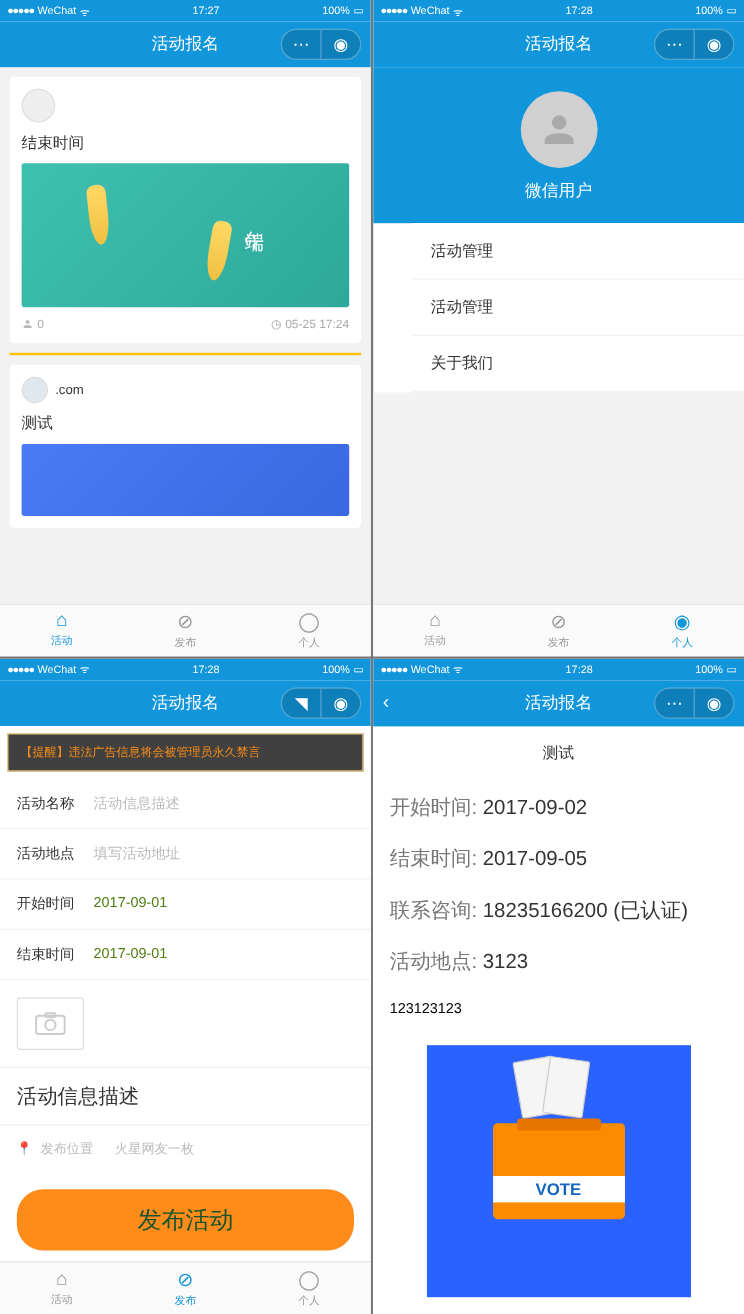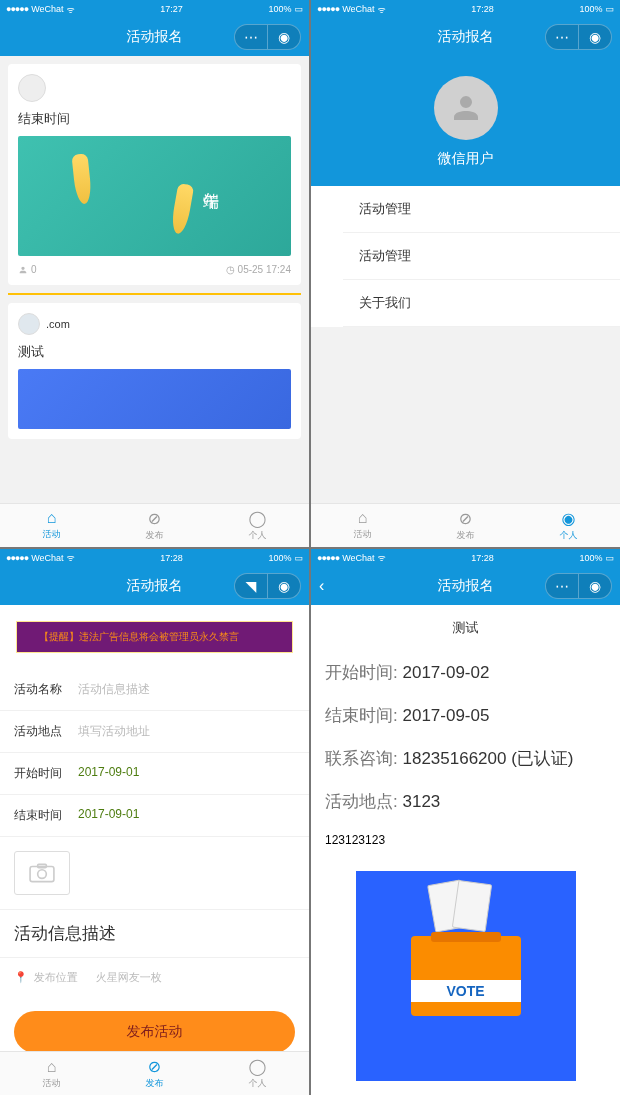--- a/index.html
+++ b/index.html
@@ -38,33 +38,33 @@
 .meta-item { display: flex; align-items: center; gap: 3px; }
 
 .profile-header { background: #1296db; padding: 20px 0 18px; display: flex; flex-direction: column; align-items: center; }
 .profile-avatar { width: 64px; height: 64px; border-radius: 50%; background: #d0d0d0; display: flex; align-items: center; justify-content: center; }
 .profile-avatar svg { width: 36px; height: 36px; fill: #aaa; }
 .profile-name { color: #fff; font-size: 14px; margin-top: 10px; }
 
 .menu-list { background: #fff; margin-left: 32px; }
 .menu-item { padding: 14px 16px; border-bottom: 1px solid #f0f0f0; font-size: 13px; color: #333; }
 
-.warning-box { background: #701a75; border: 1px solid #ffe58f; padding: 8px 22px; margin: 16px; font-size: 10px; color: #fa8c16; }
+.warning-box { background: #404040; border: 1px solid #ffe58f; padding: 8px 10px; margin: 6px; font-size: 10px; color: #fa8c16; }
 
 .form-row { background: #fff; padding: 12px 14px; border-bottom: 1px solid #f0f0f0; display: flex; font-size: 12px; }
 .form-label { color: #333; width: 64px; }
 .form-value { color: #4d7c0f; flex: 1; }
 .form-placeholder { color: #bbb; }
 
 .image-upload { background: #fff; padding: 14px; }
 .upload-box { width: 56px; height: 44px; border: 1px solid #ddd; border-radius: 3px; display: flex; align-items: center; justify-content: center; color: #ccc; font-size: 20px; }
 .desc-row { background: #fff; padding: 12px 14px; border-top: 1px solid #f0f0f0; font-size: 17px; color: #333; }
 .loc-row { background: #fff; padding: 12px 14px; border-top: 1px solid #f0f0f0; font-size: 11px; color: #bbb; display:flex; align-items:center; gap:6px; }
 
-.publish-btn { background: #ff8c1a; color: #7f1d1d; text-align: center; padding: 12px; margin: 14px; border-radius: 22px; font-size: 14px; }
+.publish-btn { background: #ff8c1a; color: #14532d; text-align: center; padding: 12px; margin: 14px; border-radius: 22px; font-size: 20px; }
 
 .detail-title { text-align: center; padding: 14px; font-size: 13px; color: #333; background: #fff; }
 .detail-row { padding: 10px 14px; font-size: 17px; color: #333; background: #fff; }
 .detail-label { color: #777; }
 .detail-body { padding: 10px 14px; font-size: 12px; background: #fff; }
 .vote-img-wrap { padding: 14px; background: #fff; display: flex; justify-content: center; }
 .vote-img { width: 220px; height: 210px; background: #2962ff; display: flex; align-items: center; justify-content: center; position: relative; }
 .vote-box { width: 110px; height: 80px; background: #fb8c00; border-radius: 4px; position: relative; }
 .vote-slot { position: absolute; top: -4px; left: 20px; right: 20px; height: 10px; background: #e67500; border-radius: 3px; }
 .vote-label { position: absolute; bottom: 14px; left: 0; right: 0; background: #fff; color: #1565c0; font-weight: bold; text-align: center; font-size: 14px; padding: 3px; }

